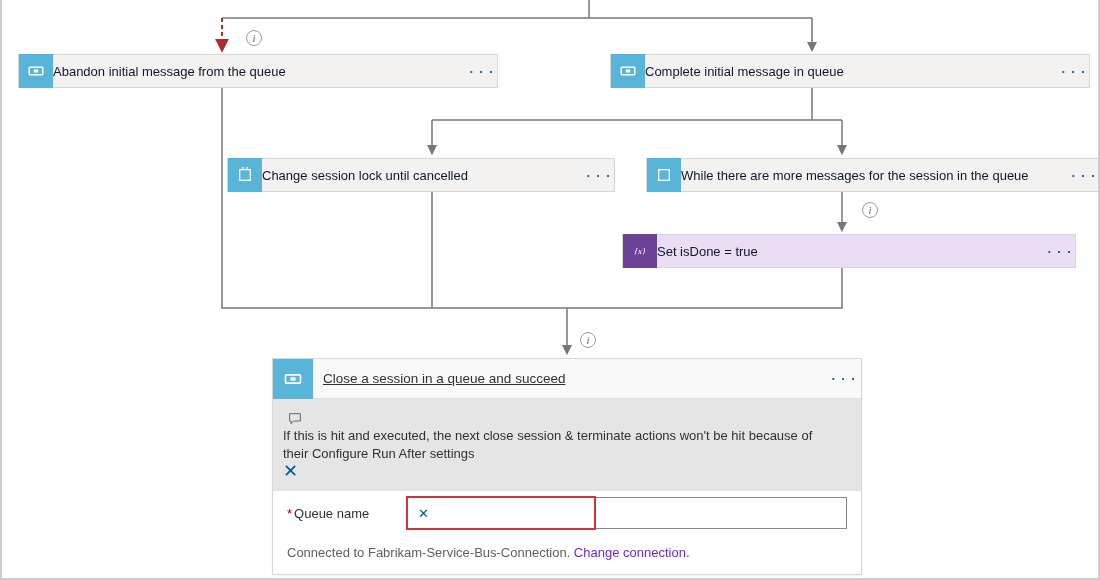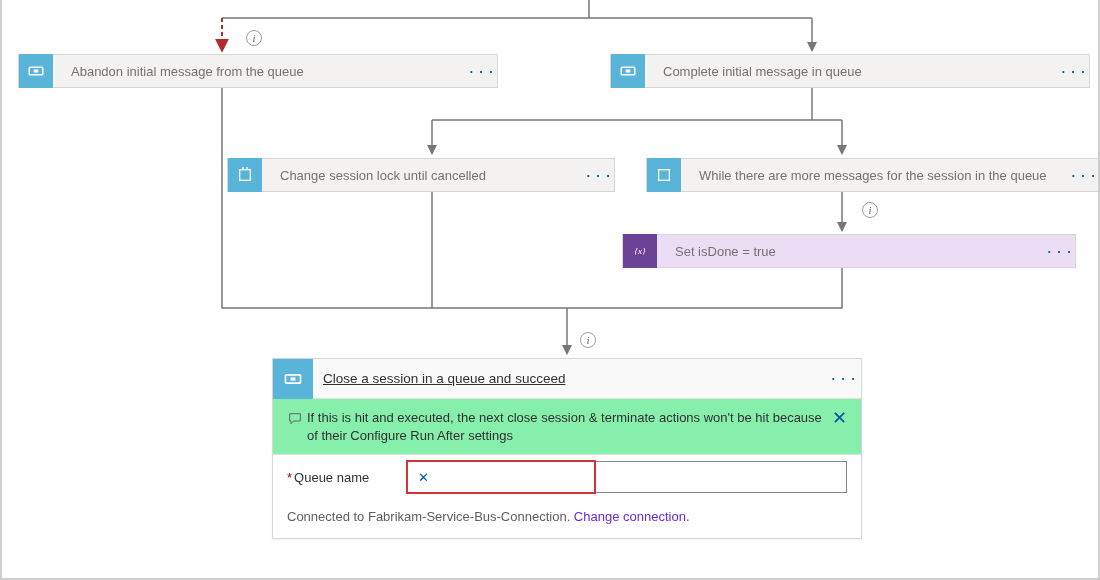--- a/index.html
+++ b/index.html
@@ -38,25 +38,25 @@
     height: 34px;
     display: flex;
     align-items: center;
     justify-content: center;
     flex: none;
   }
   .ic-sb { background: #59b4d9; }
   .ic-var { background: #6b4296; }
   .action-card .title {
     flex: 1;
-    padding: 0 18px;
+    padding: 0 0;
     white-space: nowrap;
     overflow: hidden;
     text-overflow: ellipsis;
-    color: #737373;
+    color: #0f172a;
   }
   .action-card .menu {
     width: 30px;
     text-align: center;
     color: #0060ac;
     font-weight: bold;
     letter-spacing: 1px;
     cursor: pointer;
   }
   .purple-card {
@@ -78,22 +78,23 @@
     border-bottom: 1px solid #e1e1e1;
     background: #f9f9f9;
   }
   .panel-header .ic { width: 40px; height: 40px; display:flex;align-items:center;justify-content:center;}
   .panel-header .title { flex:1; padding:0 10px; font-size: 13.5px; text-decoration: underline; }
   .panel-header .menu { width:34px; text-align:center; color:#0060ac; font-weight:bold; letter-spacing:1px; cursor:pointer;}
   .note-row {
     display: flex;
     padding: 10px 14px 10px 10px;
     border-bottom: 1px solid #e1e1e1;
-    background: #86efac;
+    background: #e5e5e5;
     align-items: flex-start;
+    flex-direction: column;
   }
   .note-row .comment-ic { width: 24px; flex:none; color:#666; display:flex; justify-content:center; padding-top:2px;}
   .note-row .note-text { flex:1; line-height: 1.35; color:#323130; padding-right:8px;}
   .note-row .close { color:#005a9e; cursor:pointer; font-size:18px; line-height:1;}
   .field-row {
     display: flex;
     align-items: center;
     padding: 6px 14px;
   }
   .field-row .label { width: 120px; flex:none; color:#323130;}

